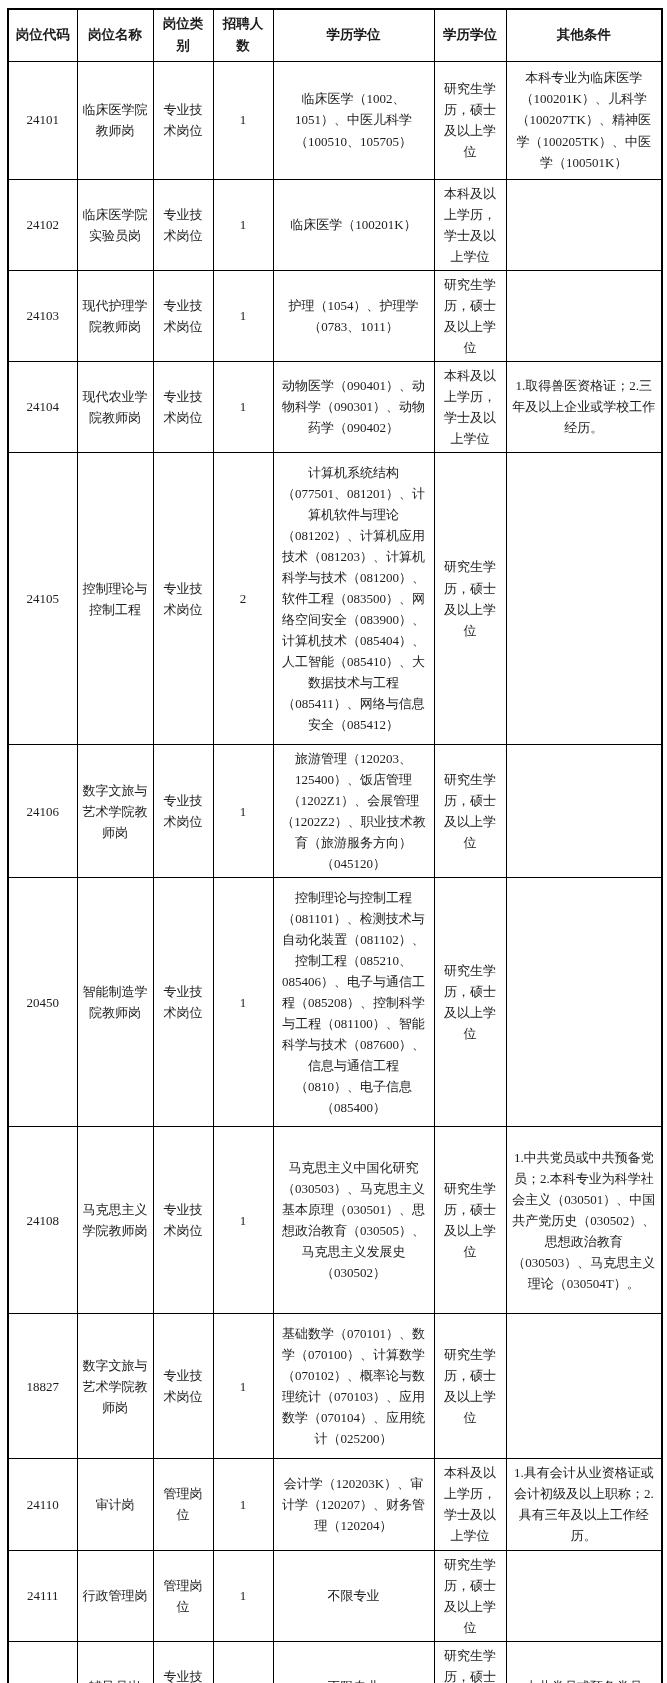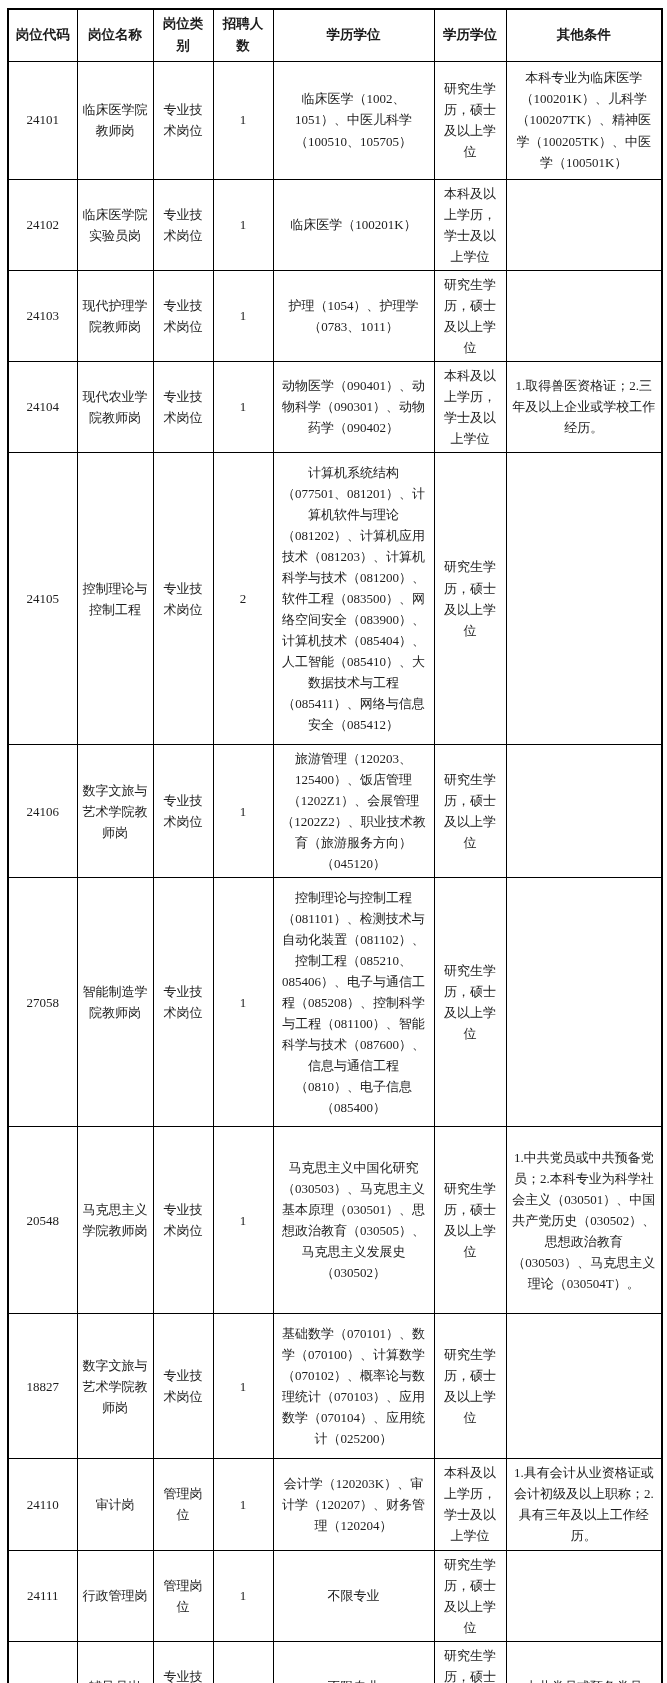--- a/index.html
+++ b/index.html
@@ -115,30 +115,30 @@
         <tr style="height: 125px;">
           <td>24106</td>
           <td>数字文旅与艺术学院教师岗</td>
           <td>专业技术岗位</td>
           <td>1</td>
           <td>旅游管理（120203、125400）、饭店管理（1202Z1）、会展管理（1202Z2）、职业技术教育（旅游服务方向）（045120）</td>
           <td>研究生学历，硕士及以上学位</td>
           <td></td>
         </tr>
         <tr style="height: 249px;">
-          <td>27058</td>
+          <td>20450</td>
           <td>智能制造学院教师岗</td>
           <td>专业技术岗位</td>
           <td>1</td>
           <td>控制理论与控制工程（081101）、检测技术与自动化装置（081102）、控制工程（085210、085406）、电子与通信工程（085208）、控制科学与工程（081100）、智能科学与技术（087600）、信息与通信工程（0810）、电子信息（085400）</td>
           <td>研究生学历，硕士及以上学位</td>
           <td></td>
         </tr>
         <tr style="height: 187px;">
-          <td>20548</td>
+          <td>24108</td>
           <td>马克思主义学院教师岗</td>
           <td>专业技术岗位</td>
           <td>1</td>
           <td>马克思主义中国化研究（030503）、马克思主义基本原理（030501）、思想政治教育（030505）、马克思主义发展史（030502）</td>
           <td>研究生学历，硕士及以上学位</td>
           <td>1.中共党员或中共预备党员；2.本科专业为科学社会主义（030501）、中国共产党历史（030502）、思想政治教育（030503）、马克思主义理论（030504T）。</td>
         </tr>
         <tr style="height: 145px;">
           <td>18827</td>
           <td>数字文旅与艺术学院教师岗</td>

